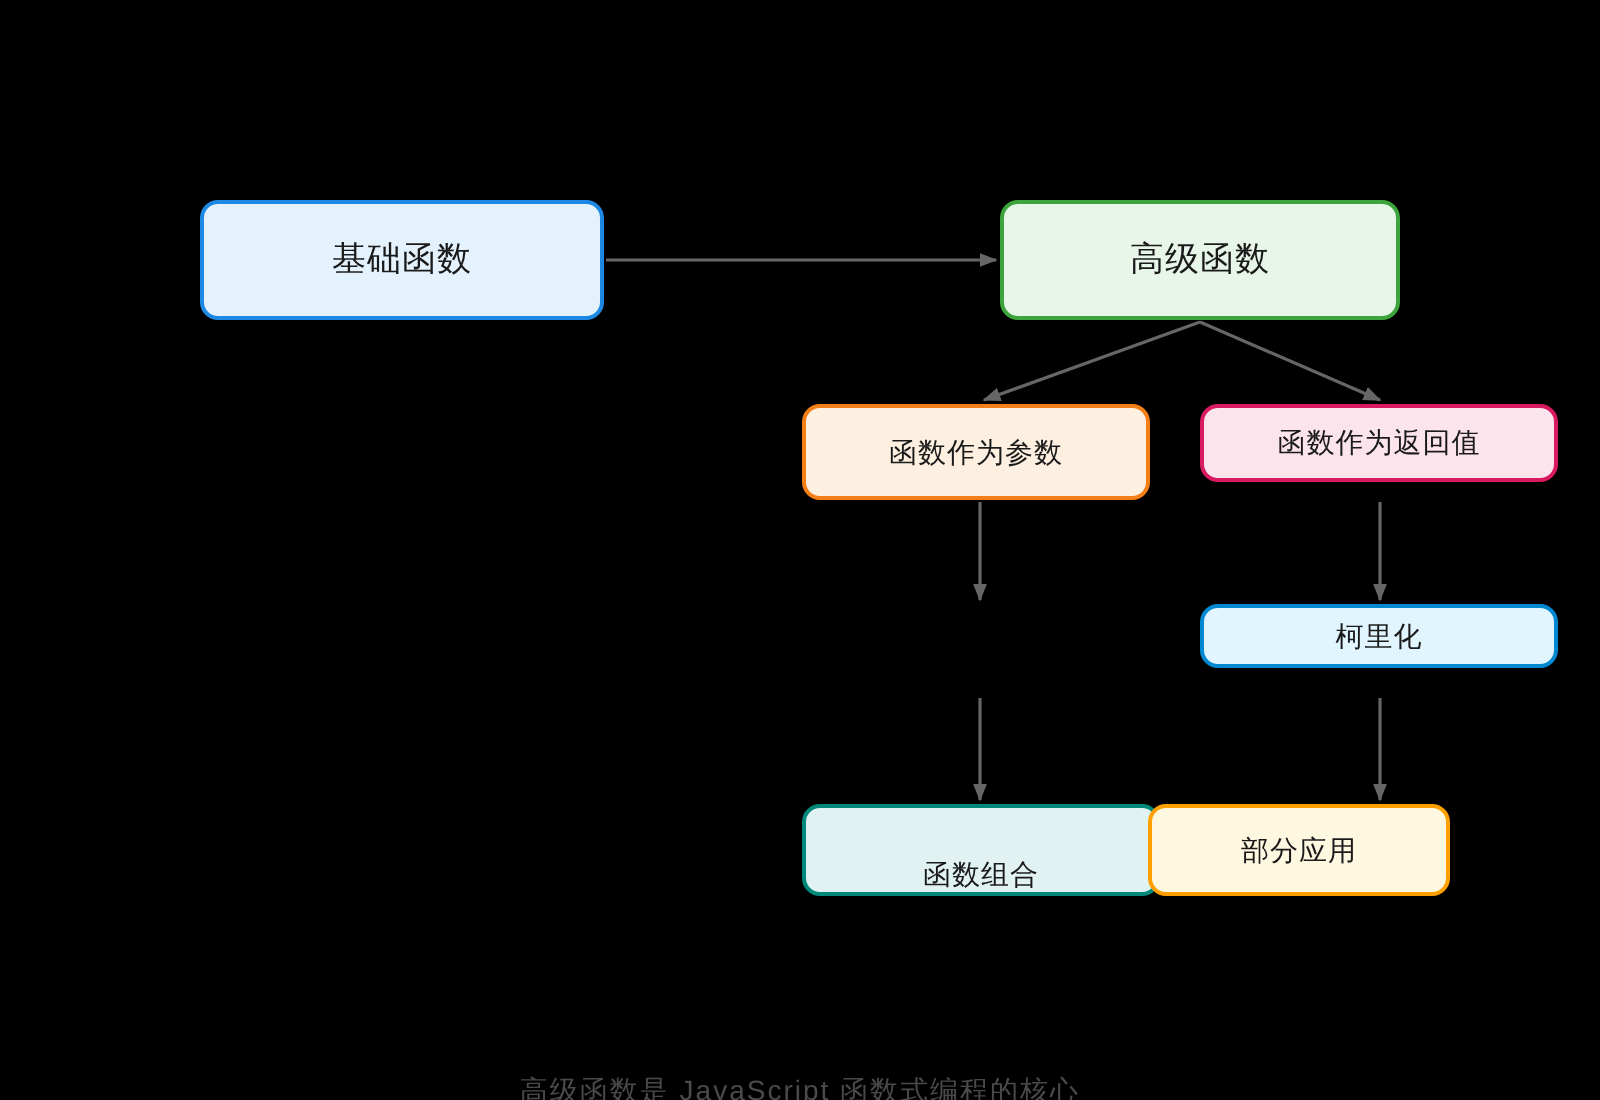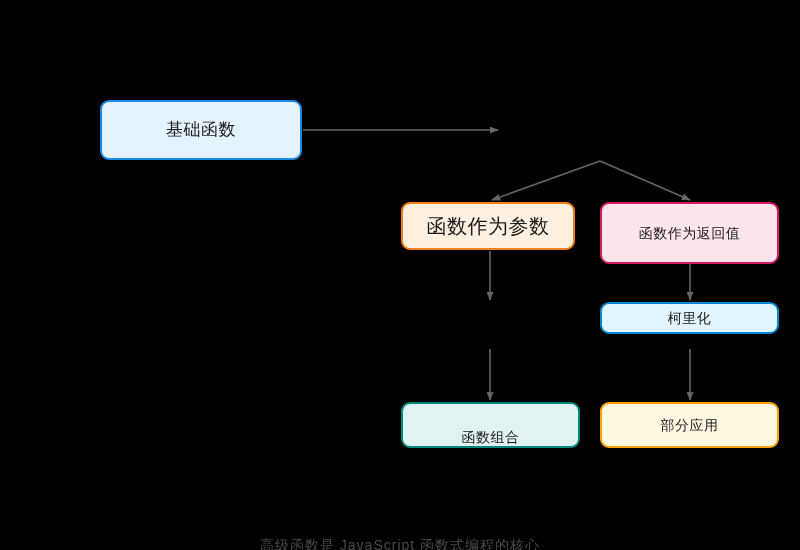--- a/index.html
+++ b/index.html
@@ -77,37 +77,40 @@
         <line x1="690" y1="251" x2="690" y2="300" stroke="#666666" stroke-width="1.6" marker-end="url(#arrowhead)"></line>
         <line x1="490" y1="349" x2="490" y2="400" stroke="#666666" stroke-width="1.6" marker-end="url(#arrowhead)"></line>
         <line x1="690" y1="349" x2="690" y2="400" stroke="#666666" stroke-width="1.6" marker-end="url(#arrowhead)"></line>
       </g>
   </svg>
 
   <div class="node" style="left: 100px; top: 100px; width: 202px; height: 60px; background: rgb(227, 242, 253); border-color: rgb(30, 136, 229); border-width: 2px; font-size: 17px;">
     <span class="node-label">基础函数</span>
   </div>
 
+  <div class="node" style="left: 500px; top: 100px; width: 200px; height: 60px; background: rgb(232, 245, 233); border-color: rgb(59, 165, 59); border-width: 2px; font-size: 17px;">
+    <span class="node-label">高级函数</span>
+  </div>
 
-  <div class="node" style="left: 401px; top: 202px; width: 174px; height: 48px; background: rgb(253, 240, 224); border-color: rgb(245, 127, 23); border-width: 2px; font-size: 20px;">
+  <div class="node" style="left: 401px; top: 202px; width: 174px; height: 48px; background: rgb(253, 240, 224); border-color: rgb(245, 127, 23); border-width: 2px; font-size: 14px;">
     <span class="node-label">函数作为参数</span>
   </div>
 
-  <div class="node" style="left: 600px; top: 202px; width: 179px; height: 62px; background: rgb(252, 228, 236); border-color: rgb(216, 27, 96); border-width: 2px; font-size: 14px;">
+  <div class="node" style="left: 600px; top: 202px; width: 179px; height: 39px; background: rgb(252, 228, 236); border-color: rgb(216, 27, 96); border-width: 2px; font-size: 14px;">
     <span class="node-label">函数作为返回值</span>
   </div>
 
 
   <div class="node" style="left: 600px; top: 302px; width: 179px; height: 32px; background: rgb(225, 245, 254); border-color: rgb(2, 136, 209); border-width: 2px; font-size: 14px;">
     <span class="node-label">柯里化</span>
   </div>
 
   <div class="node" style="left: 401px; top: 402px; width: 179px; height: 46px; background: rgb(224, 242, 241); border-color: rgb(0, 137, 123); border-width: 2px; font-size: 14px; align-items: flex-end;">
     <span class="node-label">函数组合</span>
   </div>
 
-  <div class="node" style="left: 600px; top: 402px; width: 179px; height: 46px; background: rgb(255, 248, 225); border-color: rgb(255, 160, 0); border-width: 2px; font-size: 14px;">
+  <div class="node" style="left: 574px; top: 402px; width: 151px; height: 46px; background: rgb(255, 248, 225); border-color: rgb(255, 160, 0); border-width: 2px; font-size: 14px;">
     <span class="node-label">部分应用</span>
   </div>
 
   <div class="caption" style="color: rgb(74, 74, 74);">高级函数是 JavaScript 函数式编程的核心</div>
 
 </div>
 
 </body></html>

